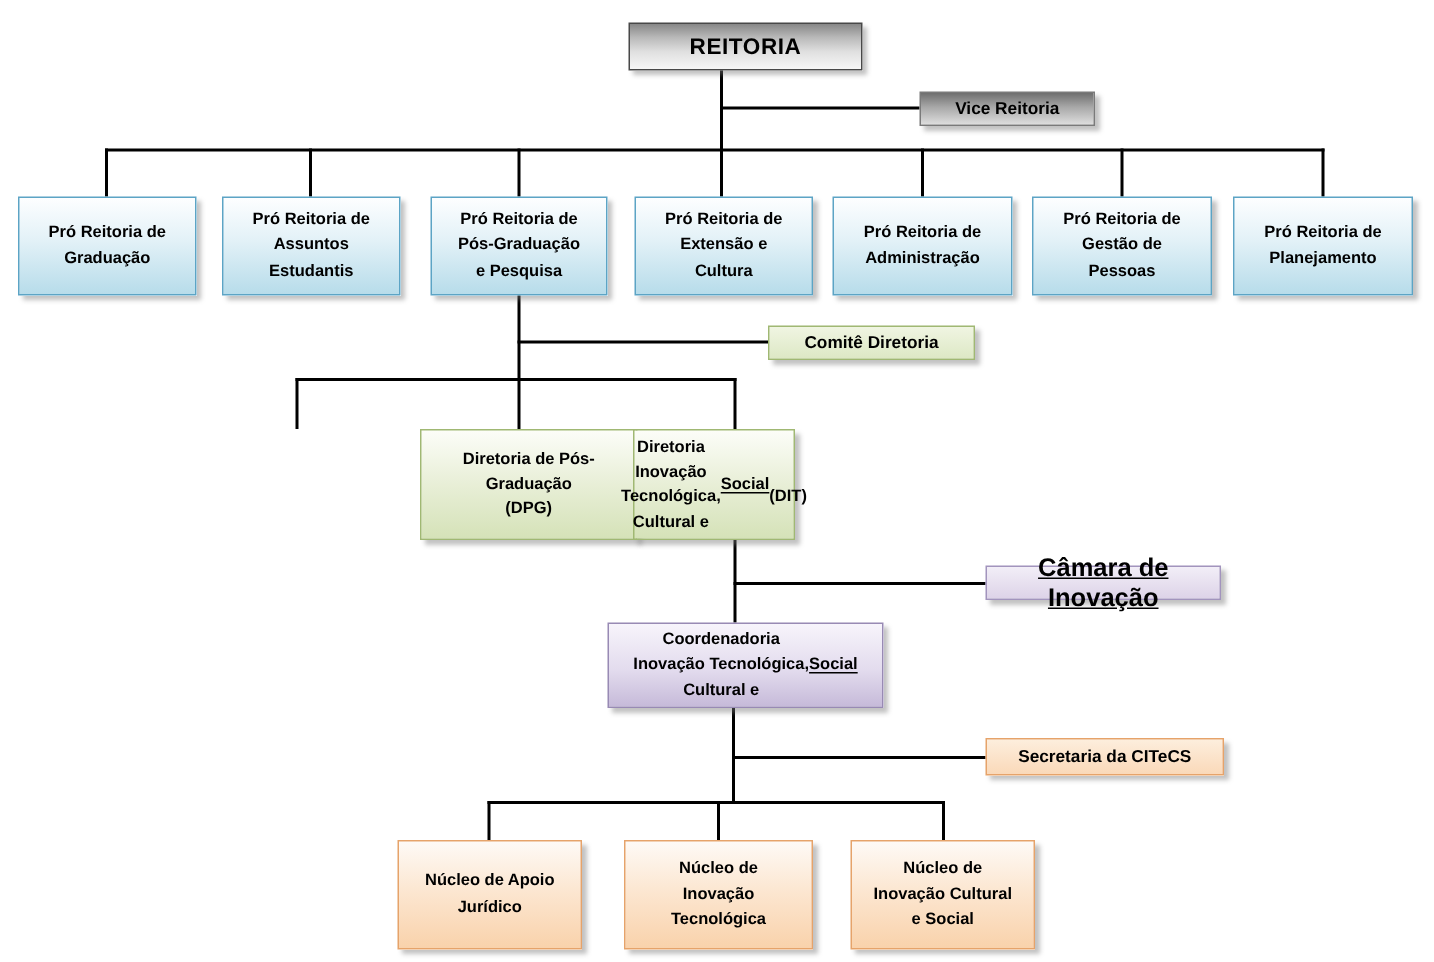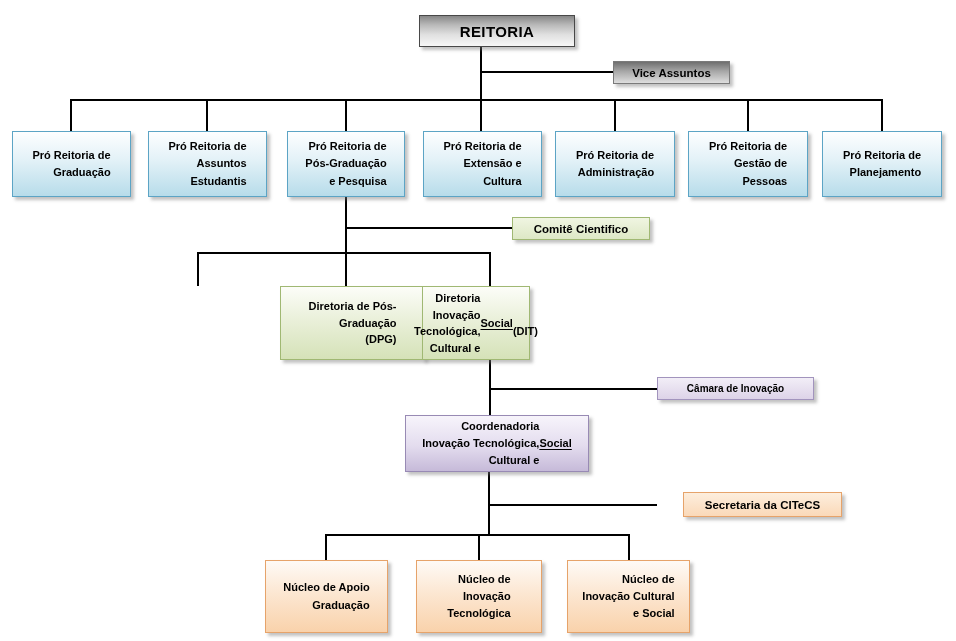--- a/index.html
+++ b/index.html
@@ -5,40 +5,40 @@
   html, body { margin:0; padding:0; background:#ffffff; }
   body { font-family:"Liberation Sans", sans-serif; }
   .canvas { position:relative; width:956px; height:641px; background:#ffffff; overflow:hidden; }
 
   .box {
     position:absolute; box-sizing:border-box;
     display:flex; align-items:center; justify-content:center;
     text-align:center; font-weight:700; color:#000000;
     white-space:pre-line; padding:1px 2px;
   }
-  .shadow   { box-shadow:3px 3px 3px rgba(120,120,120,0.45);text-align:right; }
+  .shadow   { box-shadow:3px 3px 3px rgba(120,120,120,0.45); }
 
   .root-box { background:linear-gradient(180deg,#878787 0%,#b9b9b9 30%,#e0e0e0 62%,#f7f7f7 100%);
               border:1px solid #484848; font-size:15px; letter-spacing:0.4px; }
   .vice-box { background:linear-gradient(180deg,#6f6f6f 0%,#a8a8a8 45%,#dedede 100%);
               border:1px solid #7a7a7a; font-size:11.5px; }
   .blue-box { background:linear-gradient(180deg,#fdfeff 0%,#e2f1f7 45%,#b7dcea 100%);
               border:1px solid #5ca4c5; font-size:11px; line-height:1.55; }
   .green-box{ background:linear-gradient(180deg,#fcfdf8 0%,#eaf0da 45%,#d5e2b8 100%);
               border:1px solid #a0b873; font-size:11px; line-height:1.5; }
   .comite-box{ background:linear-gradient(180deg,#f0f5e2 0%,#dde8c5 100%);
               border:1px solid #a0b873; font-size:11.5px; }
   .purple-box{ background:linear-gradient(180deg,#f7f4fb 0%,#e3dcee 55%,#c6bad9 100%);
               border:1px solid #988ab4; font-size:11px; line-height:1.55; }
   .camara-box{ background:linear-gradient(180deg,#f2eef7 0%,#ddd3e8 100%);
-              border:1px solid #a294bd; font-size:10px; }
+              border:1px solid #a294bd; font-size:17px;text-decoration:underline; }
   .orange-box{ background:linear-gradient(180deg,#fefaf6 0%,#fce7d2 45%,#f9d2ab 100%);
               border:1px solid #e6a36a; font-size:11px; line-height:1.55; }
   .secretaria-box{ background:linear-gradient(180deg,#fdeedd 0%,#fad9b9 100%);
-              border:1px solid #e6a36a; font-size:11.5px;margin-left:26px; }
+              border:1px solid #e6a36a; font-size:11.5px; }
 
   .connector { position:absolute; background:#000000; }
 
   .wavy { text-decoration-line:underline; text-decoration-style:wavy;
           text-decoration-color:#2ea836; text-decoration-thickness:1px;
           text-underline-offset:2px;text-decoration:underline; }
 </style>
 </head>
 <body>
 
@@ -63,61 +63,61 @@
   <div class="connector" style="left:489px;top:388px;width:168px;height:2px"></div>
   <div class="connector" style="left:488px;top:472px;width:2px;height:64px"></div>
   <div class="connector" style="left:488px;top:504px;width:169px;height:2px"></div>
   <div class="connector" style="left:325px;top:534px;width:304px;height:2px"></div>
   <div class="connector" style="left:325px;top:534px;width:2px;height:26px"></div>
   <div class="connector" style="left:478px;top:534px;width:2px;height:26px"></div>
   <div class="connector" style="left:628px;top:534px;width:2px;height:26px"></div>
 
   <div class="box root-box shadow" style="left:419px;top:15px;width:156px;height:32px">REITORIA</div>
 
-  <div class="box vice-box shadow" style="left:613px;top:61px;width:117px;height:23px">Vice Assuntos</div>
+  <div class="box vice-box shadow" style="left:613px;top:61px;width:117px;height:23px">Vice Reitoria</div>
 
   <div class="box blue-box shadow" style="left:12px;top:131px;width:119px;height:66px">Pró Reitoria de
 Graduação</div>
   <div class="box blue-box shadow" style="left:148px;top:131px;width:119px;height:66px">Pró Reitoria de
 Assuntos
 Estudantis</div>
   <div class="box blue-box shadow" style="left:287px;top:131px;width:118px;height:66px">Pró Reitoria de
 Pós-Graduação
 e Pesquisa</div>
   <div class="box blue-box shadow" style="left:423px;top:131px;width:119px;height:66px">Pró Reitoria de
 Extensão e
 Cultura</div>
   <div class="box blue-box shadow" style="left:555px;top:131px;width:120px;height:66px">Pró Reitoria de
 Administração</div>
   <div class="box blue-box shadow" style="left:688px;top:131px;width:120px;height:66px">Pró Reitoria de
 Gestão de
 Pessoas</div>
   <div class="box blue-box shadow" style="left:822px;top:131px;width:120px;height:66px">Pró Reitoria de
 Planejamento</div>
 
-  <div class="box comite-box shadow" style="left:512px;top:217px;width:138px;height:23px">Comitê Cientifico</div>
+  <div class="box comite-box shadow" style="left:512px;top:217px;width:138px;height:23px">Comitê Diretoria</div>
 
   <div class="box green-box shadow" style="left:280px;top:286px;width:145px;height:74px">Diretoria de Pós-
 Graduação
 (DPG)</div>
   <div class="box green-box shadow" style="left:422px;top:286px;width:108px;height:74px">Diretoria Inovação
 Tecnológica,
 Cultural e <span class="wavy">Social</span>
 (DIT)</div>
 
   <div class="box camara-box shadow" style="left:657px;top:377px;width:157px;height:23px">Câmara de Inovação</div>
 
   <div class="box purple-box shadow" style="left:405px;top:415px;width:184px;height:57px">Coordenadoria
 Inovação Tecnológica,
 Cultural e <span class="wavy">Social</span></div>
 
   <div class="box secretaria-box shadow" style="left:657px;top:492px;width:159px;height:25px">Secretaria da CITeCS</div>
 
   <div class="box orange-box shadow" style="left:265px;top:560px;width:123px;height:73px">Núcleo de Apoio
-Graduação</div>
+Jurídico</div>
   <div class="box orange-box shadow" style="left:416px;top:560px;width:126px;height:73px">Núcleo de
 Inovação
 Tecnológica</div>
   <div class="box orange-box shadow" style="left:567px;top:560px;width:123px;height:73px">Núcleo de
 Inovação Cultural
 e Social</div>
 
 </div>
 
 </body></html>

